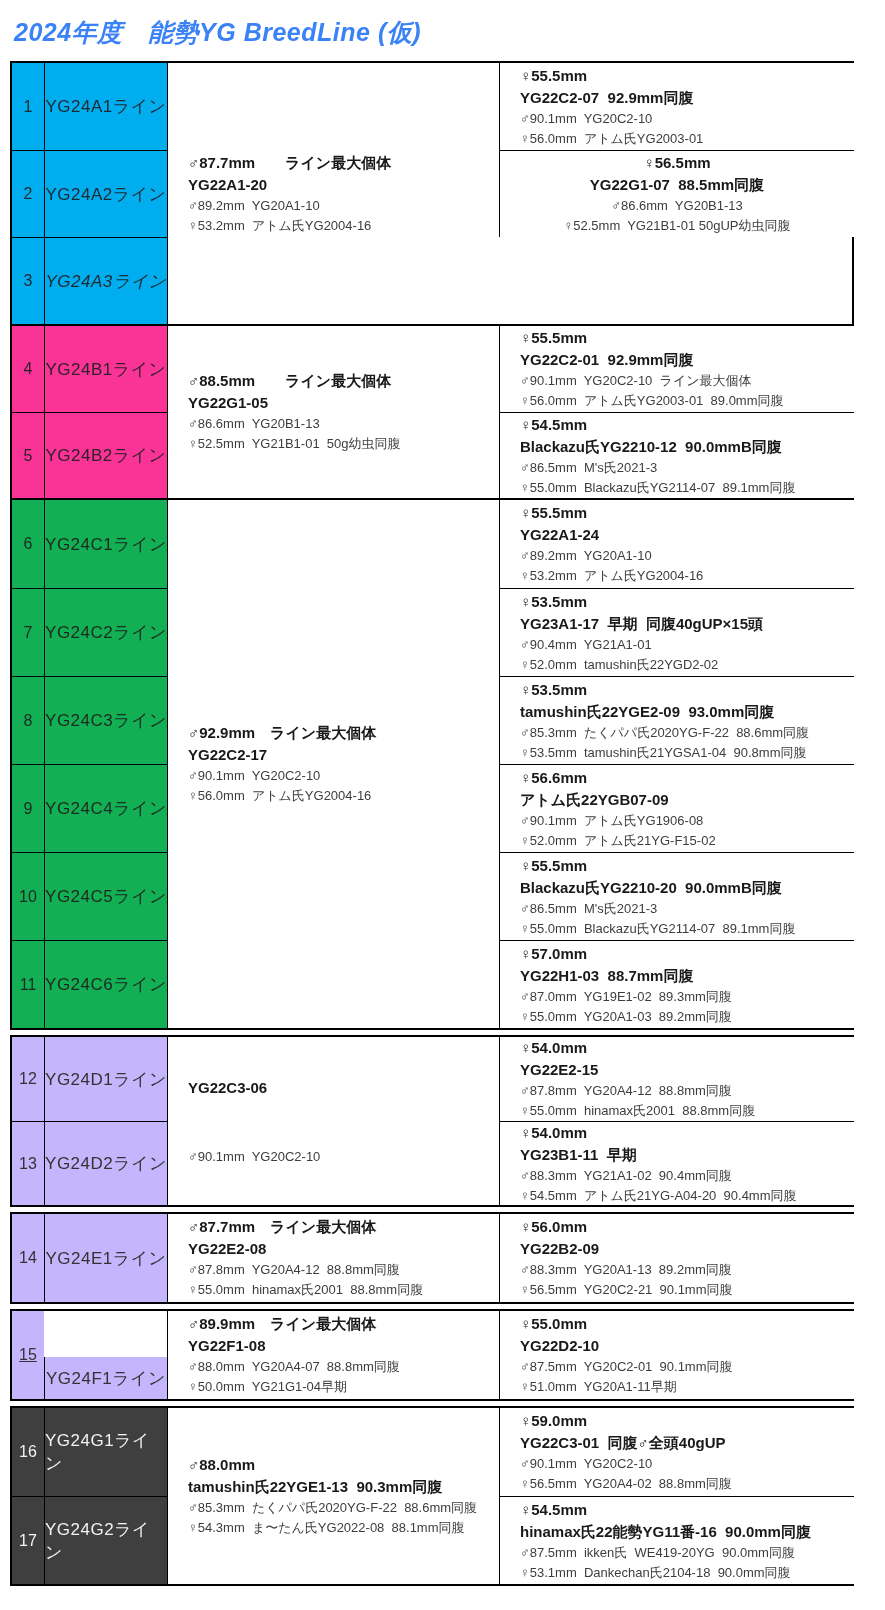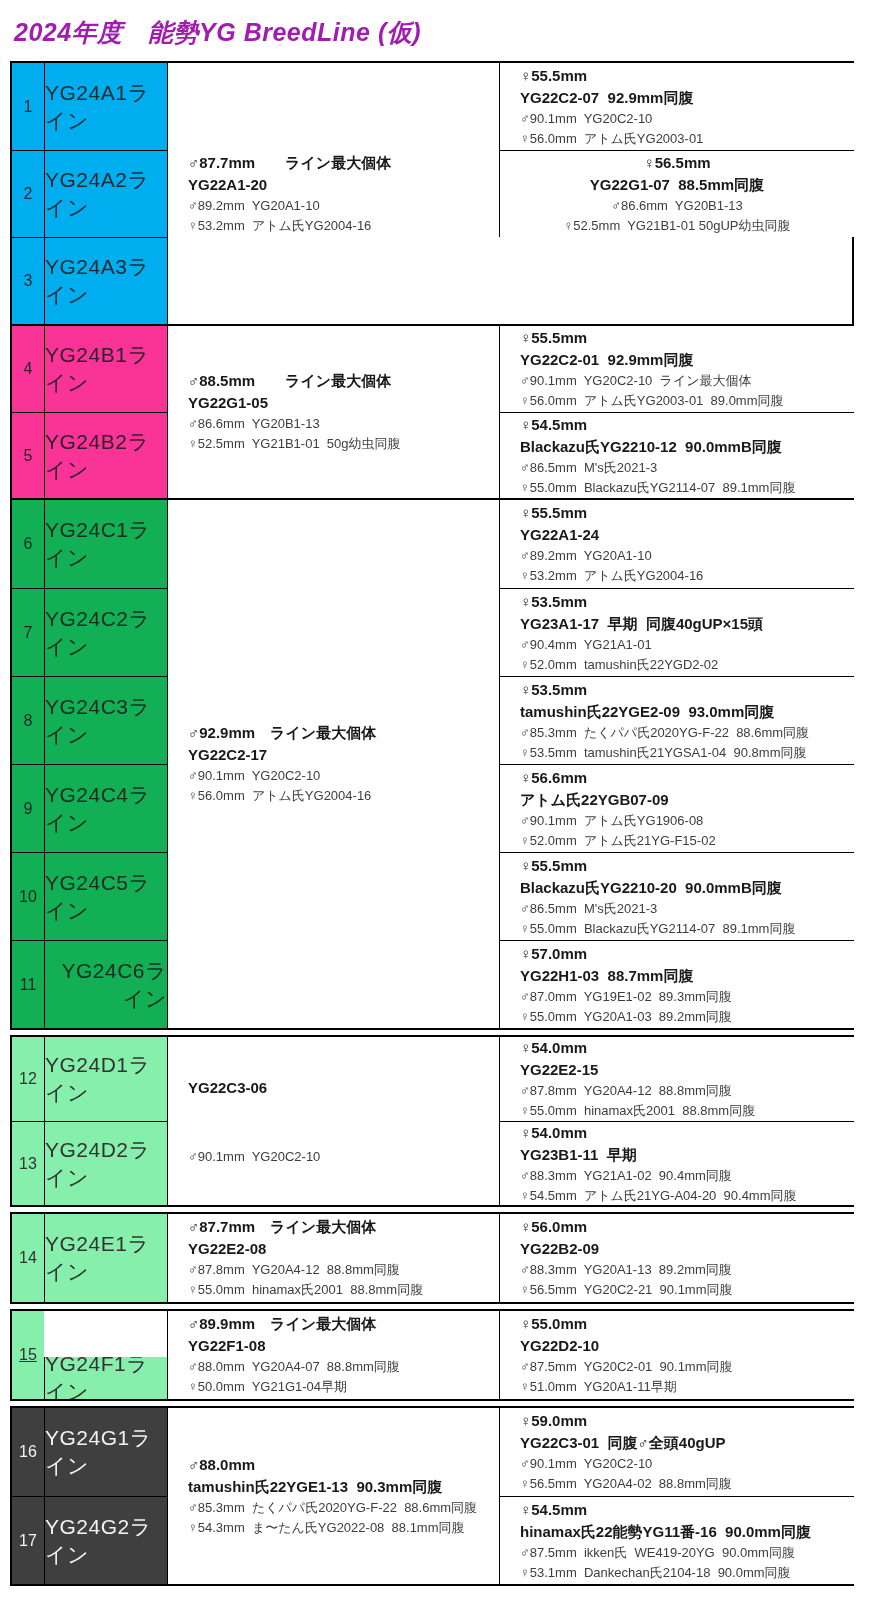--- a/index.html
+++ b/index.html
@@ -9,21 +9,21 @@
     width: 885px;
     font-family: "Liberation Sans", "DejaVu Sans", sans-serif;
     color: #1a1a1a;
   }
   .page { width: 885px; min-height: 1610px; box-sizing: border-box; }
 
   .title {
     font-size: 25px;
     font-weight: bold;
     font-style: italic;
-    color: #a21caf;
+    color: #3b82f6;
     margin: 0;
     padding: 16px 0 12px 14px;
     letter-spacing: 0.5px;
   }
 
   .table-wrap { margin-left: 10px; width: 844px; padding-bottom: 16px; }
 
   .group {
     display: grid;
     grid-template-columns: 32px 123px 332px 355px;
@@ -42,28 +42,28 @@
   }
   .cell.first-col { border-left: none; }
   .cell.first-row { border-top: none; }
 
   .num-cell {
     display: flex; align-items: center; justify-content: center;
     font-size: 16px;
   }
   .name-cell {
     display: flex; align-items: center; justify-content: center;
-    font-size: 21px;
+    font-size: 17px;
     letter-spacing: 0.5px;
   }
 
   .g-blue  .num-cell, .g-blue  .name-cell { background: #00AEEF; color: #1f2a30; }
   .g-pink  .num-cell, .g-pink  .name-cell { background: #FA3497; color: #30202a; }
   .g-green .num-cell, .g-green .name-cell { background: #12AF54; color: #1c2a20; }
-  .g-white .num-cell, .g-white .name-cell { background: #86efac; color: #333333; }
+  .g-white .num-cell, .g-white .name-cell { background: #c4b5fd; color: #333333; }
   .g-dark  .num-cell, .g-dark  .name-cell { background: #3F3F3F; color: #f2f2f2; }
 
   .info-cell {
     background: #ffffff;
     display: flex;
     flex-direction: column;
     justify-content: center;
     padding: 6px 20px;
   }
   .line-b {
@@ -85,21 +85,21 @@
 
 <div class="page">
   <h1 class="title">2024年度　能勢YG  BreedLine (仮)</h1>
   <div class="table-wrap">
       <div class="group g-blue" style="grid-template-rows: repeat(3, 87px);">
         <div class="cell num-cell first-col first-row" style="grid-area: 1 / 1;">1</div>
         <div class="cell name-cell first-row" style="grid-area: 1 / 2;">YG24A1ライン</div>
         <div class="cell num-cell first-col" style="grid-area: 2 / 1;">2</div>
         <div class="cell name-cell" style="grid-area: 2 / 2;">YG24A2ライン</div>
         <div class="cell num-cell first-col" style="grid-area: 3 / 1;">3</div>
-        <div class="cell name-cell" style="grid-area: 3 / 2;">YG24A3ライン</div>
+        <div class="cell name-cell" style="grid-area: 3 / 2; font-style: italic;">YG24A3ライン</div>
         <div class="cell info-cell first-row" style="grid-area: 1 / 3 / span 3;">
           <div class="line-b">♂87.7mm　　ライン最大個体</div>
           <div class="line-b">YG22A1-20</div>
           <div class="line-n">♂89.2mm  YG20A1-10</div>
           <div class="line-n">♀53.2mm  アトム氏YG2004-16</div>
         </div>
         <div class="cell info-cell first-row" style="grid-area: 1 / 4;">
           <div class="line-b">♀55.5mm</div>
           <div class="line-b">YG22C2-07  92.9mm同腹</div>
           <div class="line-n">♂90.1mm  YG20C2-10</div>

